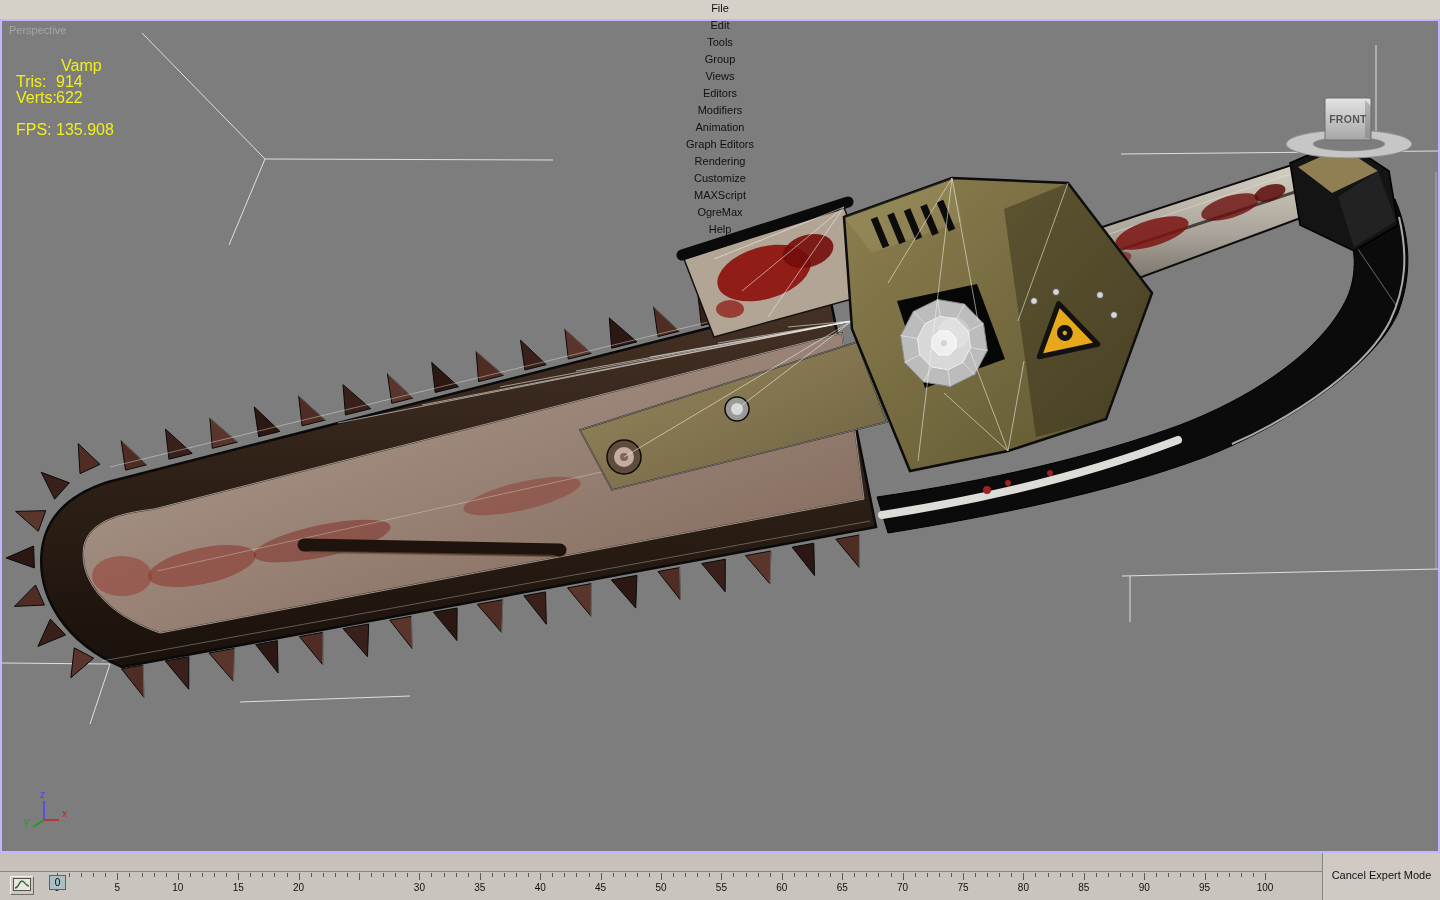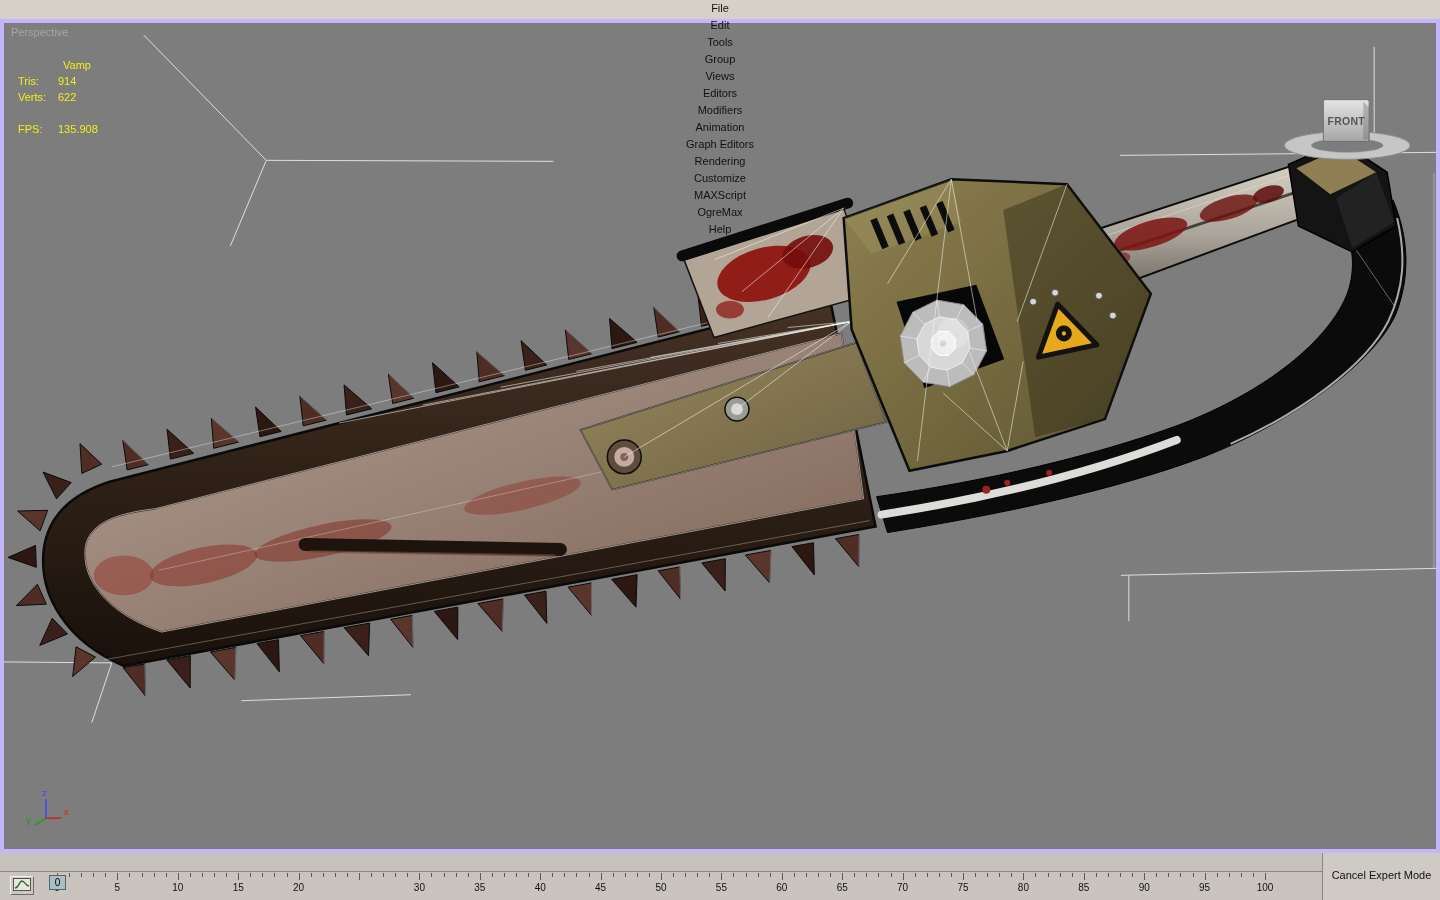--- a/index.html
+++ b/index.html
@@ -11,25 +11,25 @@
   
   #menubar{
     position:absolute;top:0;left:0;width:1440px;height:19px;
     background:#d5d1c9;display:flex;align-items:center;
     font-size:11px;color:#111;box-sizing:border-box;z-index:5;flex-direction:column;
   }
   .menu-item{padding:2px 7px 3px 7px;cursor:default;white-space:nowrap;}
   
   #viewport{
     position:absolute;top:19px;left:0;width:1440px;height:834px;
-    box-sizing:border-box;border:4px solid #c4b5fd;background:#7d7d7d;z-index:1;
+    box-sizing:border-box;border:2px solid #c4b5fd;background:#7d7d7d;z-index:1;
   }
   #scene{display:block;width:100%;height:100%;}
   .vp-label{position:absolute;top:3px;left:7px;font-size:11px;color:#a6a6a6;z-index:3;cursor:default;}
-  .stats span{position:absolute;font-size:11px;color:#f2ef17;z-index:3;white-space:nowrap;}
+  .stats span{position:absolute;font-size:16px;color:#f2ef17;z-index:3;white-space:nowrap;}
   .st-name{left:59px;top:36px;}
   .st-tris-l{left:14px;top:52px;}  .st-tris-v{left:54px;top:52px;}
   .st-verts-l{left:14px;top:68px;} .st-verts-v{left:54px;top:68px;}
   .st-fps-l{left:14px;top:100px;}  .st-fps-v{left:54px;top:100px;}
   
   #bottombar{position:absolute;top:853px;left:0;width:1440px;height:47px;background:#c6c2bb;z-index:5;}
   #timeslider-row{position:absolute;top:0;left:0;right:118px;height:18px;}
   .ts-groove{
     position:absolute;left:0;right:0;top:1px;bottom:1px;background:#b2afa9;
     border-top:1px solid #88857f;border-left:1px solid #88857f;border-bottom:1px solid #f2f0ec;

